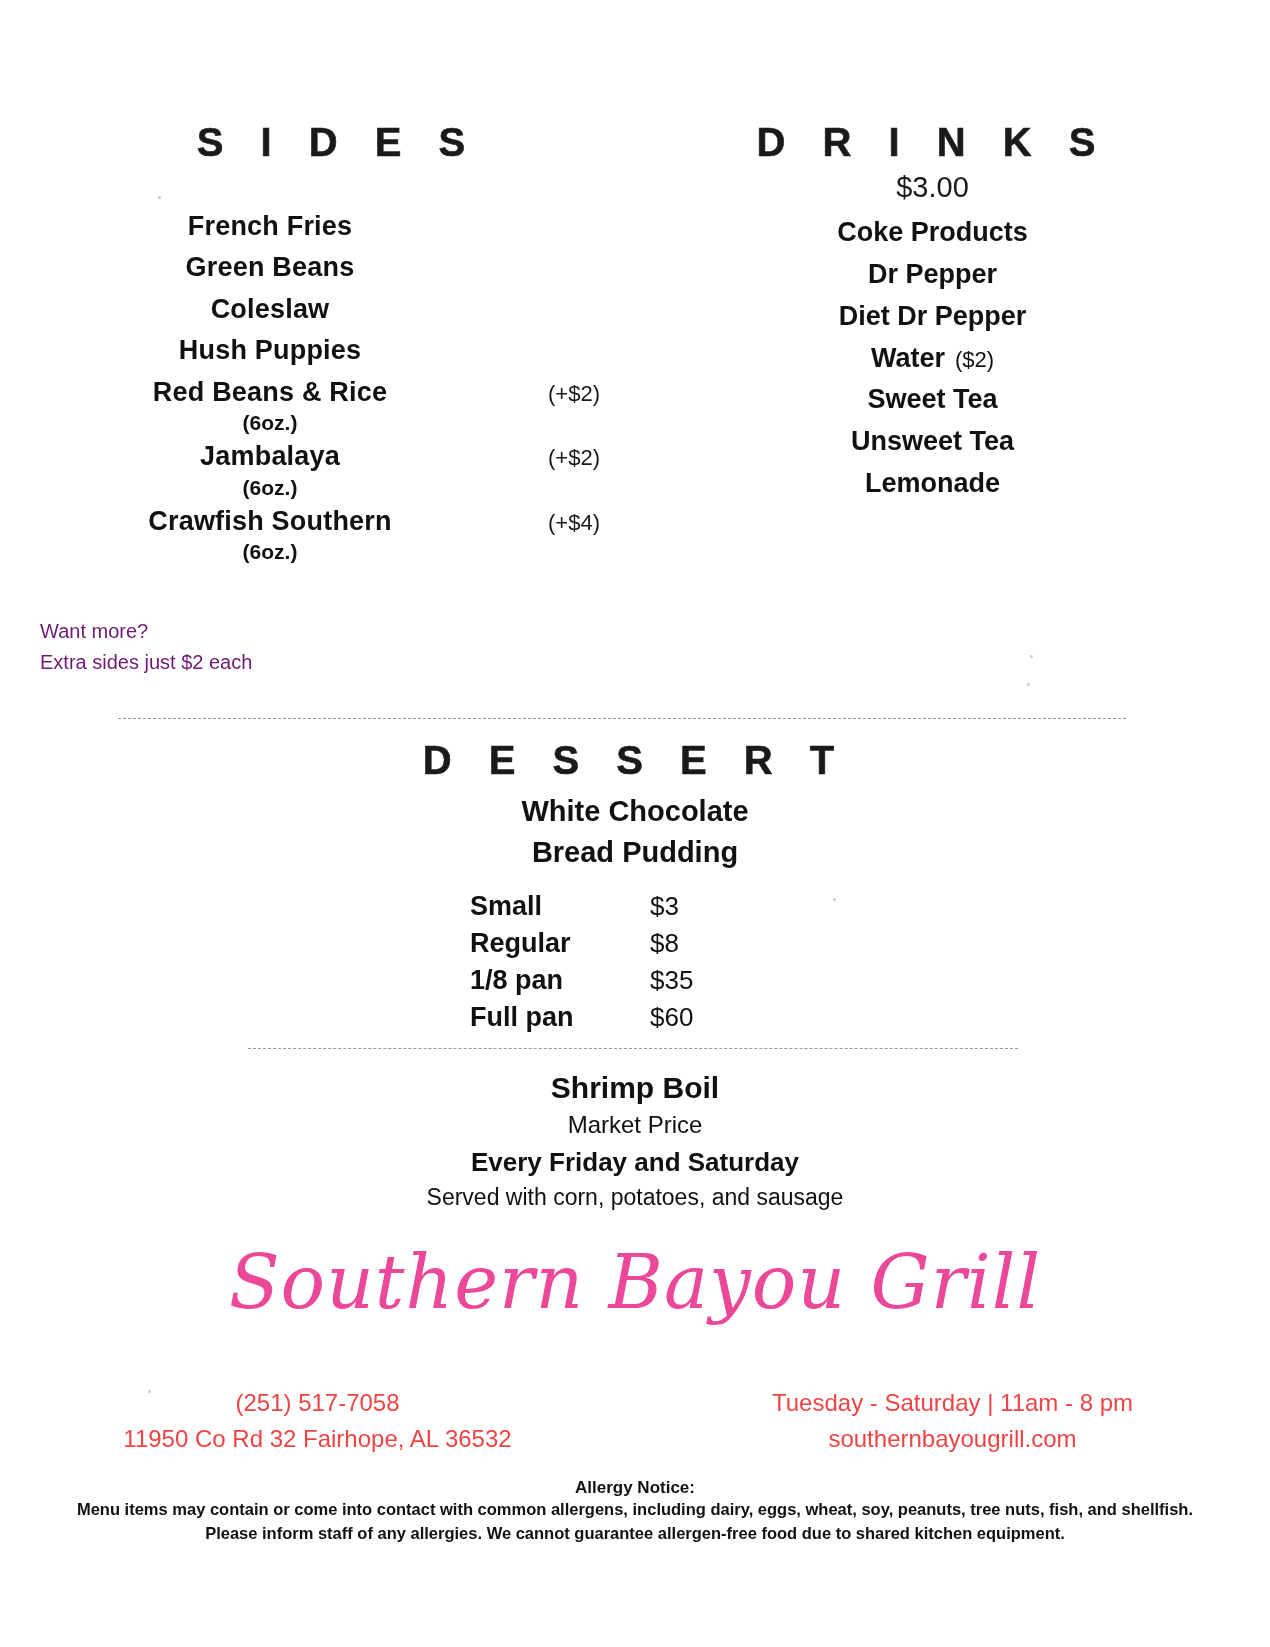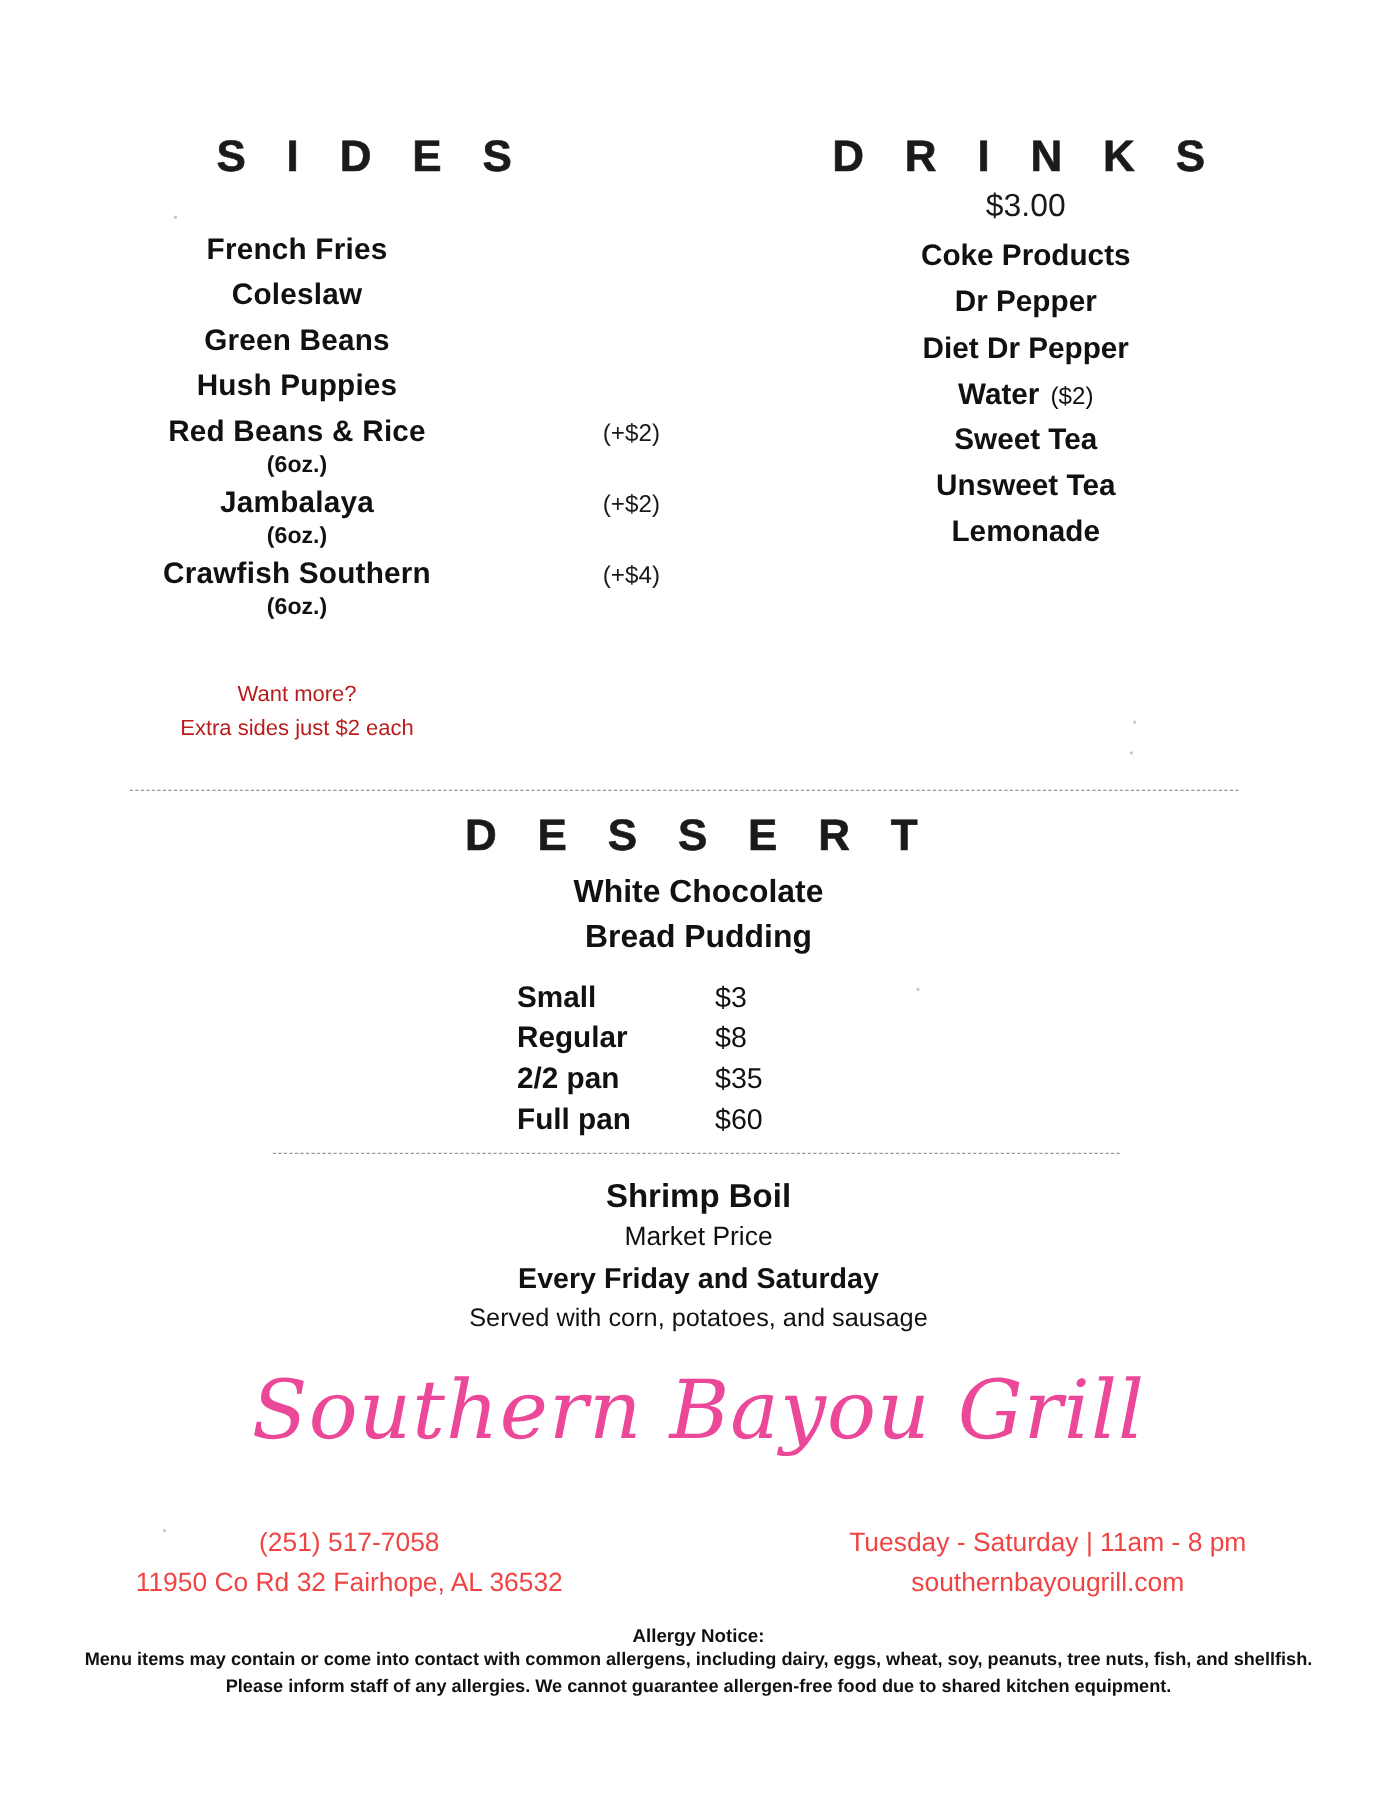--- a/index.html
+++ b/index.html
@@ -88,26 +88,25 @@
   .side-up {
     font-size: 22px;
     font-weight: 400;
     color: #1a1a1a;
     margin-left: 48px;
     white-space: nowrap;
   }
 
   .want-more {
     margin-top: 52px;
-    text-align: center;
     width: 460px;
     font-size: 20px;
     font-weight: 400;
     line-height: 1.55;
-    color: #b91c1c;
+    color: #701a75;
   }
 
   
   .drinks-list {
     text-align: center;
   }
   .drink-item {
     font-size: 27px;
     font-weight: 700;
     line-height: 1.55;
@@ -276,27 +275,27 @@
       <div class="sides-list">
 
         <div class="side-row">
           <div class="side-name-wrap">
             <span class="side-name">French Fries</span>
           </div>
         </div>
 
         <div class="side-row">
           <div class="side-name-wrap">
+            <span class="side-name">Green Beans</span>
+          </div>
+        </div>
+
+        <div class="side-row">
+          <div class="side-name-wrap">
             <span class="side-name">Coleslaw</span>
-          </div>
-        </div>
-
-        <div class="side-row">
-          <div class="side-name-wrap">
-            <span class="side-name">Green Beans</span>
           </div>
         </div>
 
         <div class="side-row">
           <div class="side-name-wrap">
             <span class="side-name">Hush Puppies</span>
           </div>
         </div>
 
         <div class="side-row">
@@ -374,21 +373,21 @@
     <div class="dessert-prices">
       <div class="dprow">
         <span class="dp-label">Small</span>
         <span class="dp-price">$3</span>
       </div>
       <div class="dprow">
         <span class="dp-label">Regular</span>
         <span class="dp-price">$8</span>
       </div>
       <div class="dprow">
-        <span class="dp-label">2/2 pan</span>
+        <span class="dp-label">1/8 pan</span>
         <span class="dp-price">$35</span>
       </div>
       <div class="dprow">
         <span class="dp-label">Full pan</span>
         <span class="dp-price">$60</span>
       </div>
     </div>
   </div>
 
   <div class="divider divider-2"></div>

